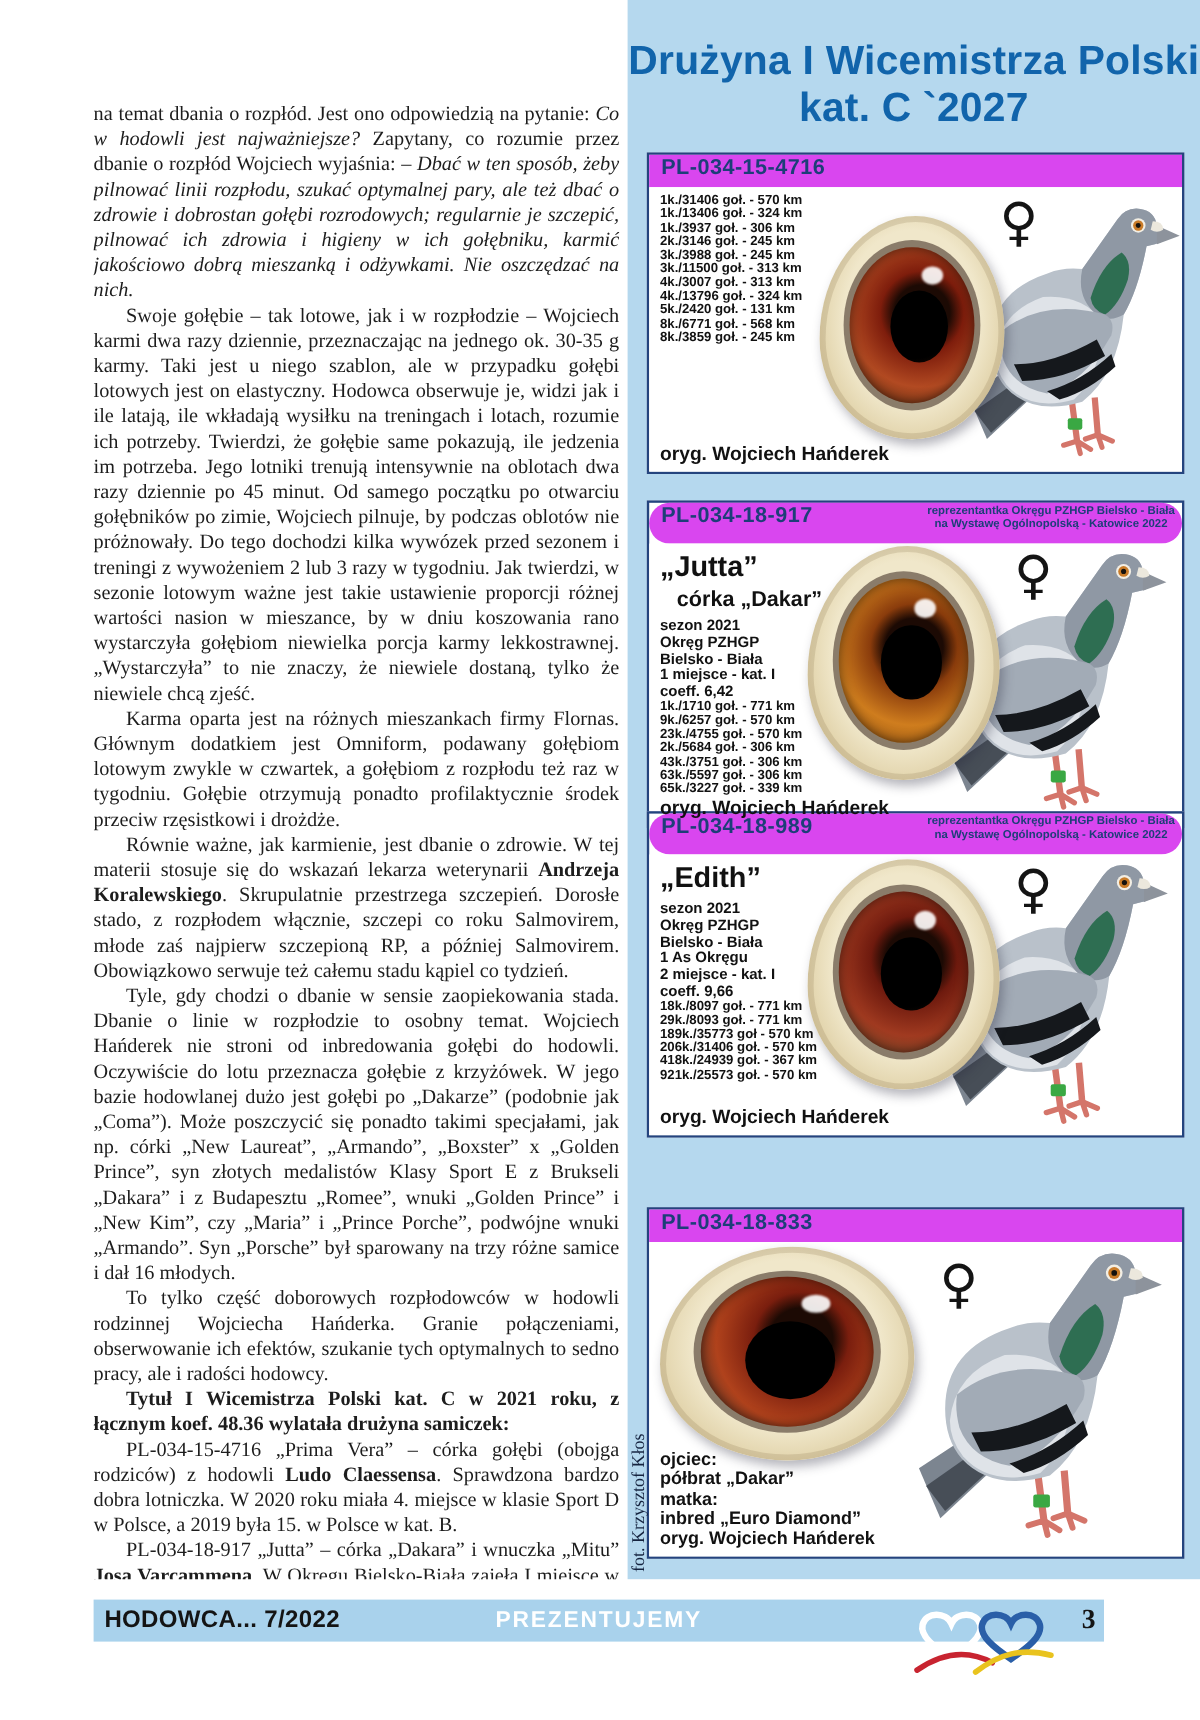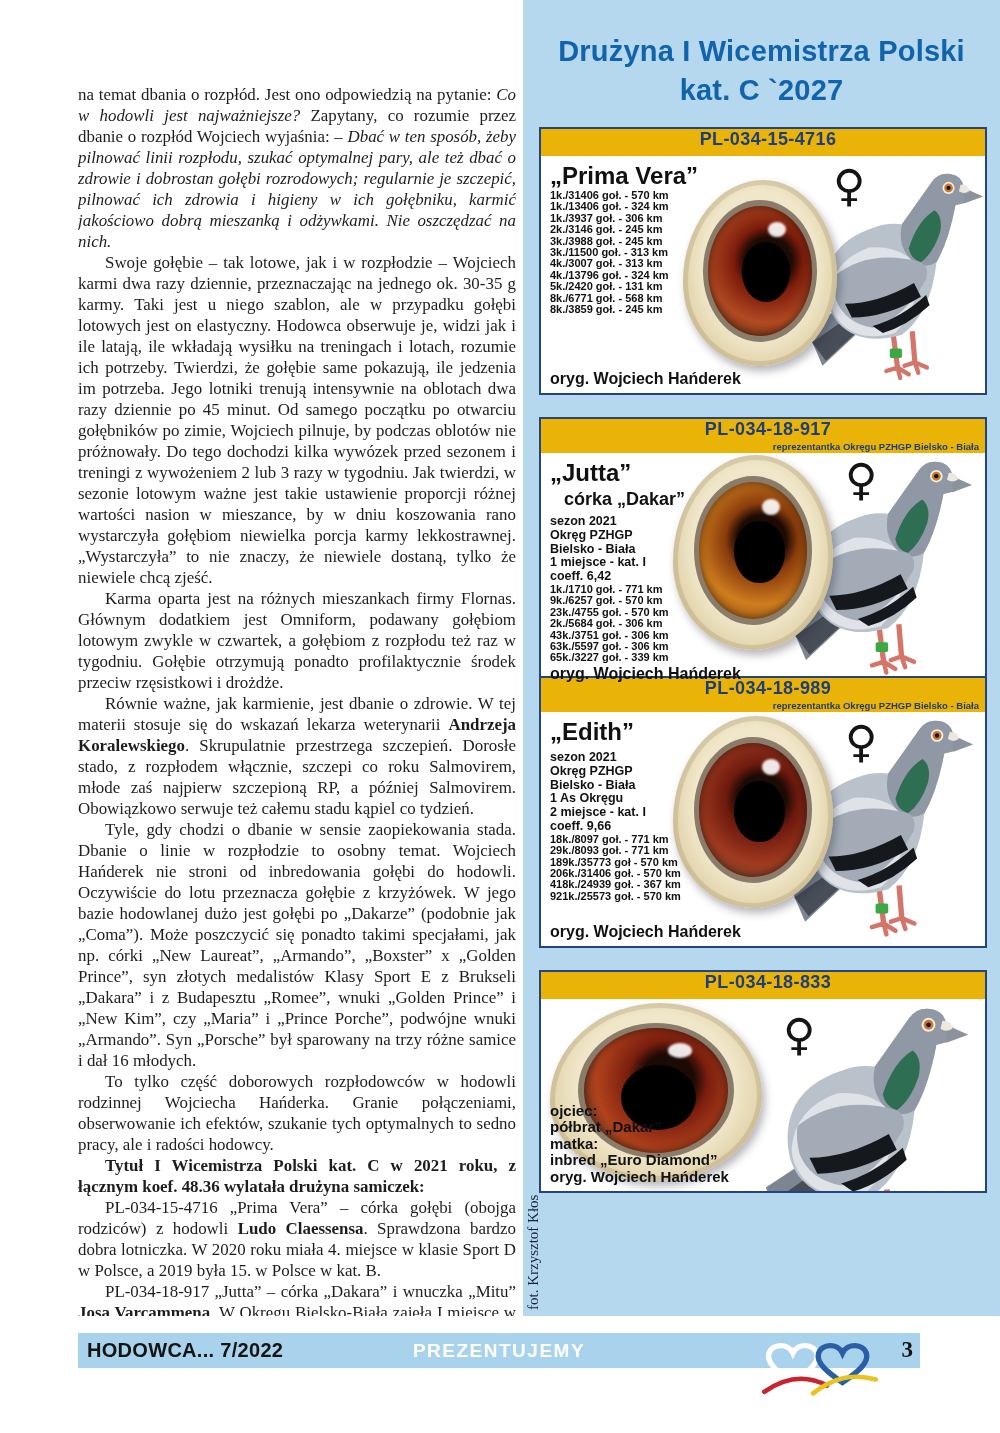--- a/index.html
+++ b/index.html
@@ -22,35 +22,35 @@
   .bd { font-weight: bold; }
 
   
   .panel {
     position: absolute; left: 523px; top: 0; width: 477px; height: 1316px;
     background: #b5d8ee;
   }
   .panel-title {
     position: absolute; top: 32px; left: 0; width: 100%;
     text-align: center; color: #1164ab; font-weight: bold;
-    font-size: 29px; line-height: 39px; letter-spacing: 0.2px;
+    font-size: 34px; line-height: 39px; letter-spacing: 0.2px;
   }
   .card {
     position: absolute; left: 16px; width: 448px;
     background: #ffffff; border: 2px solid #24447e;
   }
   .card-1 { top: 127px;  height: 268px; }
   .card-2 { top: 417px;  height: 273px; }
   .card-3 { top: 676px;  height: 272px; }
-  .card-4 { top: 970px; height: 223px; }
+  .card-4 { top: 1006px; height: 293px; }
   .card-header {
-    background: #eab308; display: flex; align-items: center;
-    height: 27px; overflow: hidden; flex-direction: column;
-  }
-  .card-2 .card-header, .card-3 .card-header { height: 34px; }
+    background: #d946ef; display: flex; align-items: flex-start;
+    height: 27px; overflow: hidden;
+  }
+  .card-2 .card-header, .card-3 .card-header { height: 34px; border-radius: 17px; }
   .ring {
     color: #1d3e78; font-weight: bold; font-size: 18px;
     padding-left: 10px; letter-spacing: 0.4px; white-space: nowrap;
   }
   .note {
     margin-left: auto; padding: 2px 6px 0 4px; text-align: center;
     color: #1d3e78; font-weight: bold; font-size: 9.5px; line-height: 10.5px;
     white-space: nowrap;
   }
   .card-body { position: relative; width: 100%; overflow: hidden;
@@ -182,21 +182,20 @@
   <path d="M190 26 L212 36 L190 44 Z" fill="#8d939c"></path>
   <path d="M186 22 Q196 22 196 30 Q190 34 184 30 Z" fill="#ece8dd"></path>
   <circle cx="172" cy="26" r="7" fill="#f2eee4"></circle>
   <circle cx="172" cy="26" r="5" fill="#c97b28"></circle>
   <circle cx="172" cy="26" r="2.4" fill="#15120e"></circle>
   <path d="M40 128 Q80 96 140 112 Q150 118 146 132 Q120 178 84 188 Q52 182 42 156 Q38 140 40 128 Z" fill="#a2abb6"></path>
   <path d="M52 160 Q90 160 132 136 L140 152 Q100 176 60 176 Z" fill="#15181c"></path>
   <path d="M84 186 Q118 176 146 150 L150 162 Q124 186 96 194 Z" fill="#15181c"></path>
 </svg></div>
       <div class="txt">
-        <div class="name">„Prima Vera”</div>
         <div class="results">
             <div class="result-line">1k./31406 goł. - 570 km</div>
             <div class="result-line">1k./13406 goł. - 324 km</div>
             <div class="result-line">1k./3937 goł. - 306 km</div>
             <div class="result-line">2k./3146 goł. - 245 km</div>
             <div class="result-line">3k./3988 goł. - 245 km</div>
             <div class="result-line">3k./11500 goł. - 313 km</div>
             <div class="result-line">4k./3007 goł. - 313 km</div>
             <div class="result-line">4k./13796 goł. - 324 km</div>
             <div class="result-line">5k./2420 goł. - 131 km</div>

